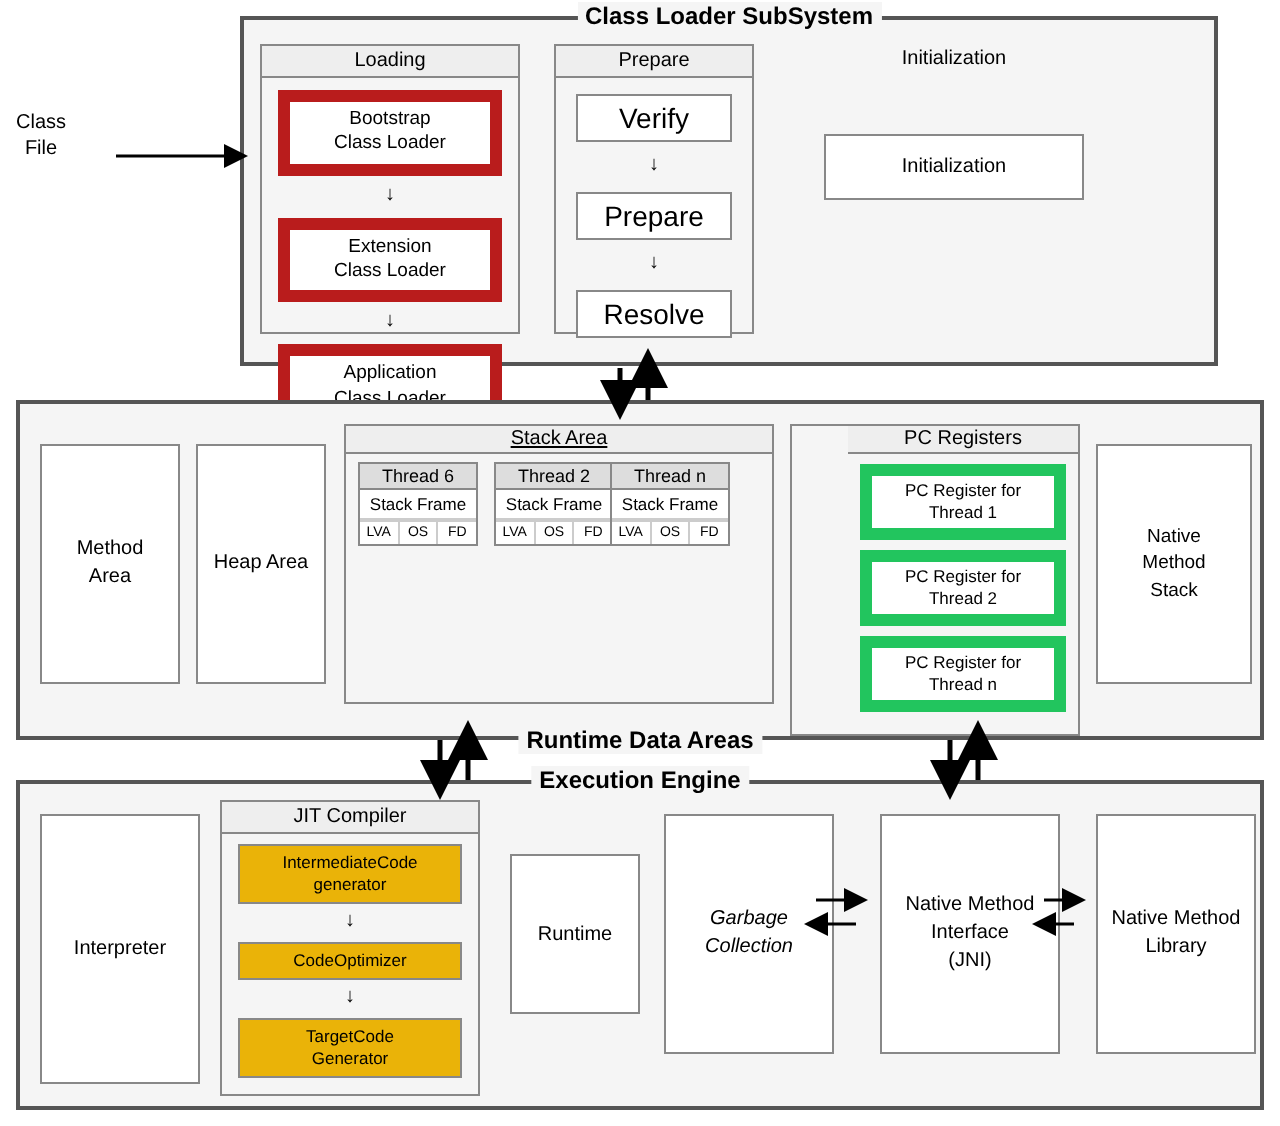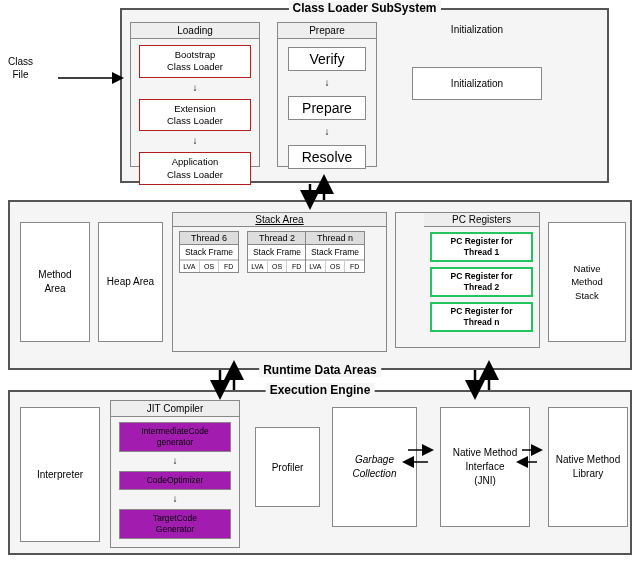--- a/index.html
+++ b/index.html
@@ -50,21 +50,21 @@
       border: 1px solid #888;
     }
     .loading-title {
       text-align: center;
       font-size: 10px;
       padding: 2px 0;
       border-bottom: 1px solid #888;
       background: #eee;
     }
     .loader-box {
-      border: 1px solid #b91c1c;
+      border: 6px solid #b91c1c;
       margin: 6px 8px 4px 8px;
       padding: 3px 4px;
       text-align: center;
       background: #fff;
       font-size: 9.5px;
       line-height: 1.3;
     }
 
     
     .linking-section {
@@ -226,40 +226,39 @@
       border-right: 1px solid #ccc;
     }
     .lva-cell:last-child { border-right: none; }
 
     
     .pc-registers-section {
       position: absolute;
       top: 10px;
       left: 385px;
       width: 145px;
-      height: 136px;
+      height: 156px;
       border: 1px solid #888;
       padding-left: 28px;
     }
     .pc-title {
       text-align: center;
       font-size: 10px;
       padding: 1px 0;
       border-bottom: 1px solid #888;
       background: #eee;
     }
     .pc-reg-box {
-      border: 2px solid #22c55e;
+      border: 6px solid #22c55e;
       margin: 5px 6px 4px 6px;
       padding: 2px 4px;
       text-align: center;
       font-size: 8.5px;
       background: #fff;
       line-height: 1.3;
-      font-weight: bold;
     }
 
     
     .native-stack-box {
       position: absolute;
       top: 20px;
       left: 538px;
       width: 78px;
       height: 120px;
       border: 1px solid #888;
@@ -323,21 +322,21 @@
       font-size: 10px;
       padding: 2px 0;
       border-bottom: 1px solid #888;
       background: #eee;
     }
     .jit-box {
       border: 1px solid #888;
       margin: 5px 8px 4px 8px;
       padding: 3px 2px;
       text-align: center;
-      background: #a21caf;
+      background: #eab308;
       font-size: 8.5px;
       line-height: 1.3;
     }
     .jit-arrow {
       text-align: center;
       font-size: 10px;
       line-height: 1;
     }
 
     .profiler-box {
@@ -515,21 +514,21 @@
 
     <div class="jit-section">
       <div class="jit-title">JIT Compiler</div>
       <div class="jit-box">IntermediateCode<br>generator</div>
       <div class="jit-arrow">↓</div>
       <div class="jit-box">CodeOptimizer</div>
       <div class="jit-arrow">↓</div>
       <div class="jit-box">TargetCode<br>Generator</div>
     </div>
 
-    <div class="profiler-box">Profiler</div>
+    <div class="profiler-box">Runtime</div>
     <div class="garbage-col-box">Garbage<br>Collection</div>
     <div class="nmi-box">Native Method<br>Interface<br>(JNI)</div>
     <div class="nml-box">Native Method<br>Library</div>
   </div>
 
   <svg class="arrows-svg">
     <defs>
       <marker id="arrow" markerWidth="8" markerHeight="8" refX="4" refY="4" orient="auto">
         <path d="M0,0 L0,8 L8,4 z" fill="#000"></path>
       </marker>

